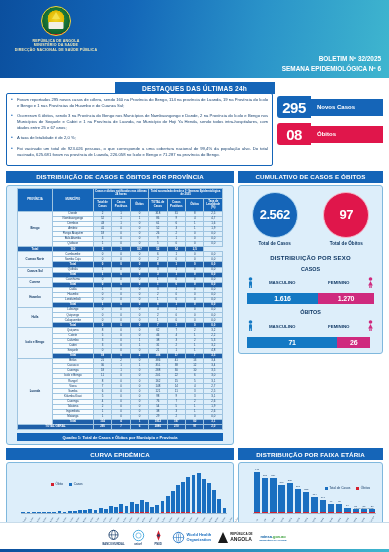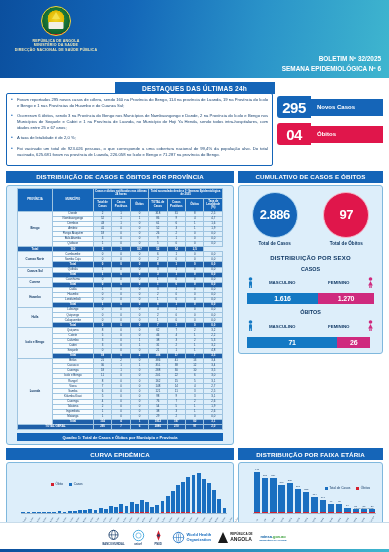--- a/index.html
+++ b/index.html
@@ -242,21 +242,21 @@
           <li>A taxa de letalidade é de 2,0 %;</li>
           <li>Foi vacinado um total de 923.026 pessoas, o que corresponde a uma cobertura nacional de 99,4% da população alvo. Do total vacinado, 625.681 foram na província de Luanda, 226.058 no Icolo e Bengo e 71.287 na província do Bengo.</li>
         </ul>
       </div>
       <div class="stats-col">
         <div class="stat-pill pill-blue">
           <div class="stat-num">295</div>
           <div class="stat-lbl">Novos Casos</div>
         </div>
         <div class="stat-pill pill-red">
-          <div class="stat-num">04</div>
+          <div class="stat-num">08</div>
           <div class="stat-lbl">Óbitos</div>
         </div>
       </div>
     </div>
   </div>
 
   <div class="mid">
     <div class="col-left">
       <div class="sec-banner">DISTRIBUIÇÃO DE CASOS E ÓBITOS POR PROVÍNCIA</div>
       <div class="panel">
@@ -723,21 +723,21 @@
         </div>
         <div class="tbl-caption">Quadro 1: Total de Casos e Óbitos por Município e Província</div>
       </div>
     </div>
 
     <div class="col-right">
       <div class="sec-banner">CUMULATIVO DE CASOS E ÓBITOS</div>
       <div class="panel" style="padding-bottom:5px">
         <div class="circ-row">
           <div class="circ-item">
-            <div class="circ blue">2.886</div>
+            <div class="circ blue">2.562</div>
             <div class="circ-lbl">Total de Casos</div>
           </div>
           <div class="circ-item">
             <div class="circ red">97</div>
             <div class="circ-lbl">Total de Óbitos</div>
           </div>
         </div>
 
         <div class="sexo-title">DISTRIBUIÇÃO POR SEXO</div>
 

